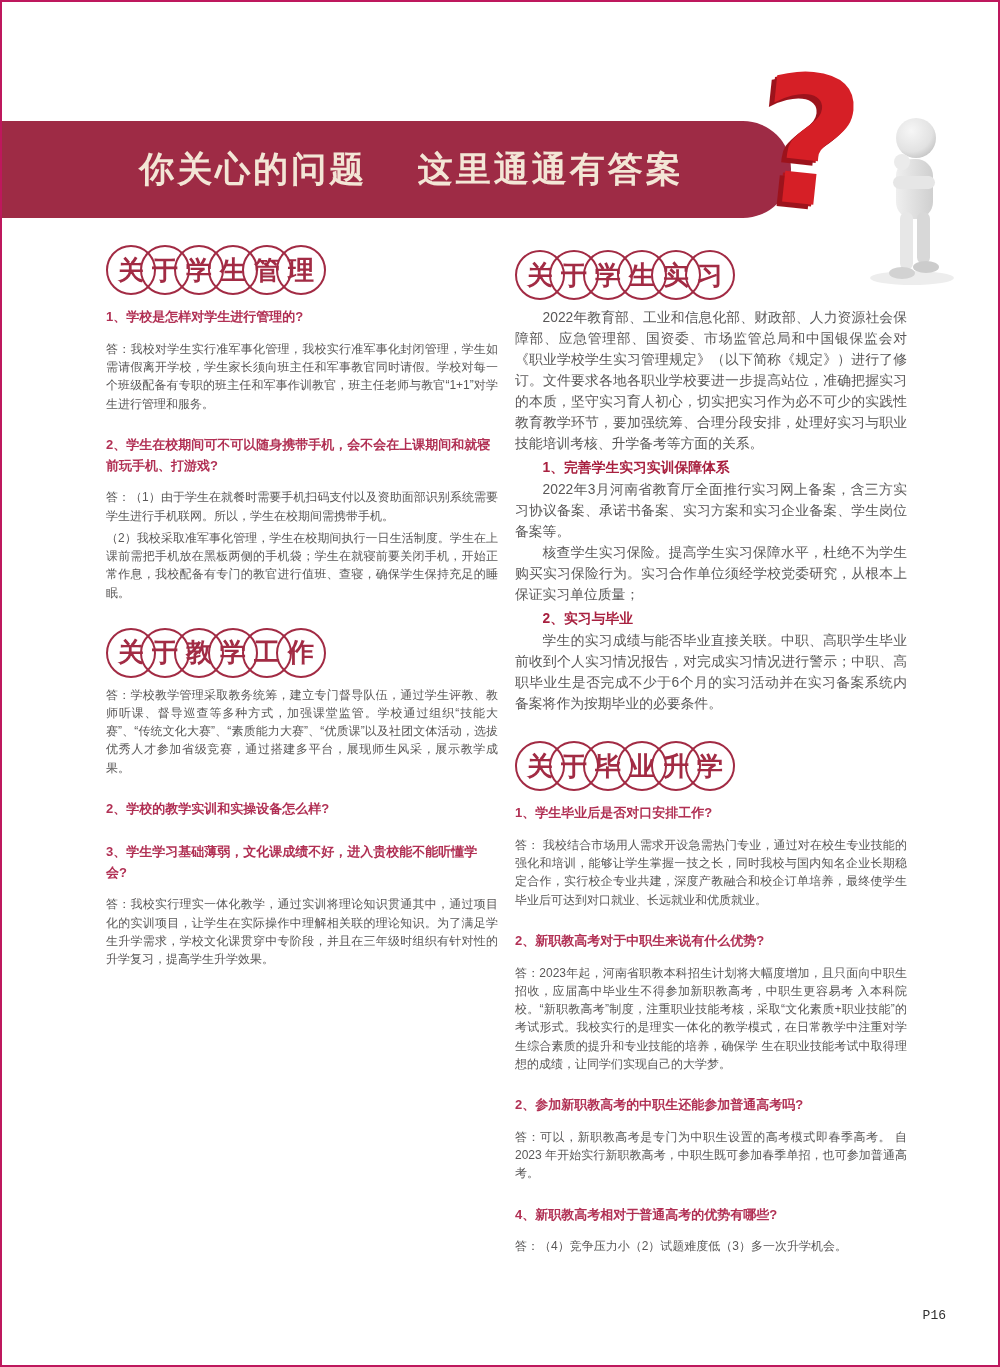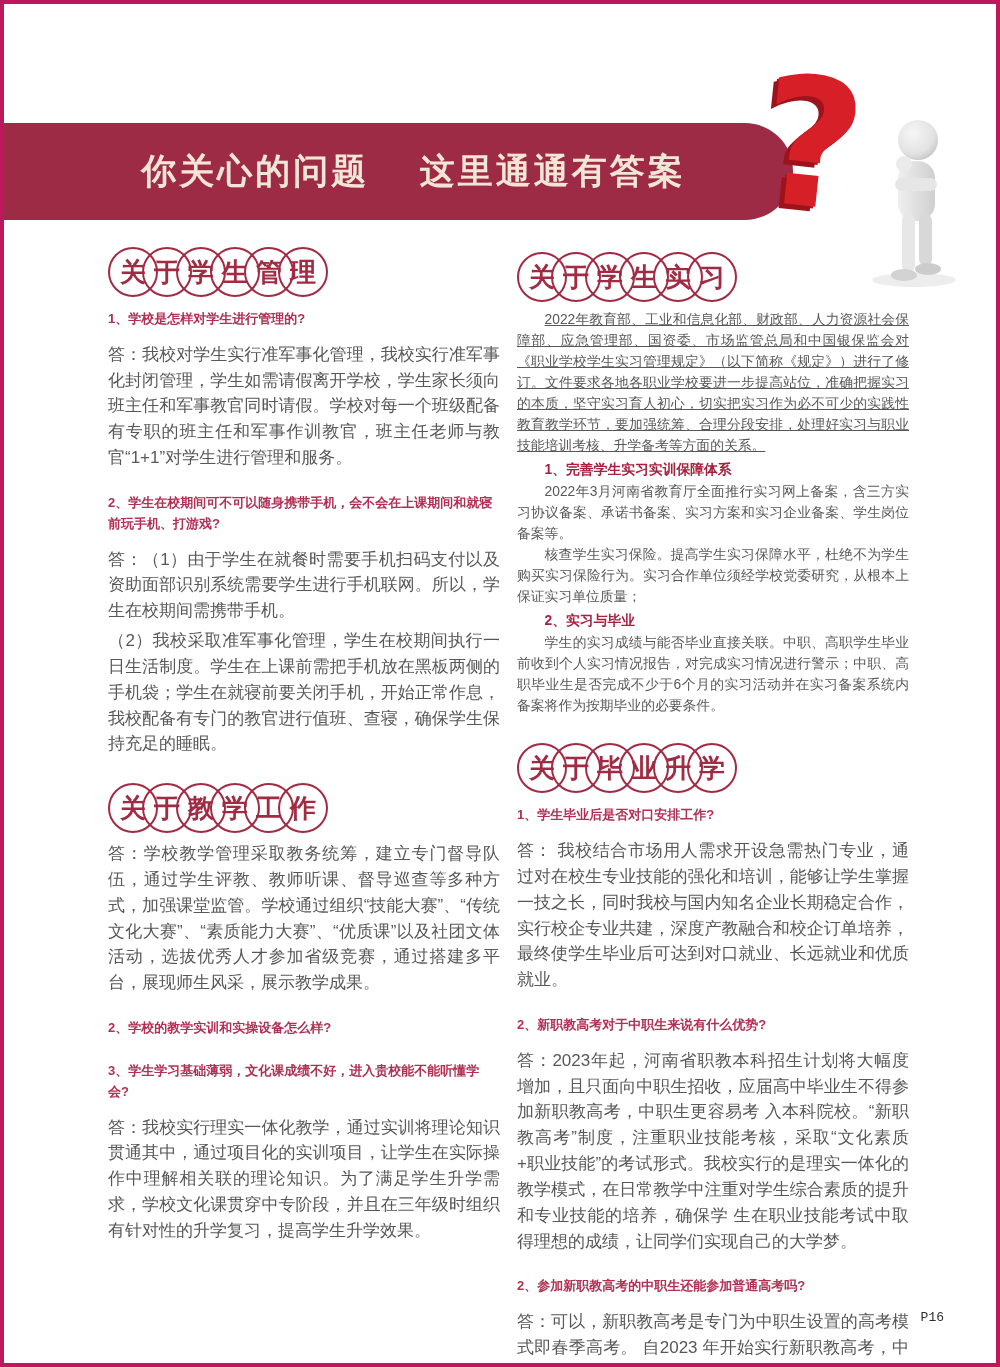--- a/index.html
+++ b/index.html
@@ -1,19 +1,19 @@
 <!DOCTYPE html>
 <html><head>
 <meta charset="utf-8">
 <style>
   html,body { margin:0; padding:0; background:#ffffff; }
   .page {
     position:relative; width:1000px; height:1367px; margin:0 auto;
     background:#ffffff; overflow:hidden;
-    border:4px solid #be185d; box-sizing:border-box;
+    border:2px solid #be185d; box-sizing:border-box;
     font-family:"Liberation Sans","DejaVu Sans",sans-serif;
   }
 
   
   .banner {
     position:absolute; left:0; top:119px; width:789px; height:97px;
     background:#9e2b45; border-radius:0 48px 48px 0;
     display:flex; align-items:center; justify-content:center;
   }
   .banner-title {
@@ -46,28 +46,28 @@
   .col { position:absolute; width:392px; }
   .col-left  { left:104px; top:243px; }
   .col-right { left:513px; top:248px; }
 
   .q {
     color:#b13054; font-weight:700; font-size:13px; line-height:1.6;
     margin:22px 0 12px;
   }
   .q.first { margin-top:12px; }
   .a {
-    color:#595757; font-size:17px; line-height:1.52; margin:0 0 4px;
+    color:#595757; font-size:12px; line-height:1.52; margin:0 0 4px;
     text-align:justify;
   }
   .p {
     color:#595757; font-size:13.8px; line-height:1.52; margin:0;
     text-align:justify; text-indent:2em;
   }
-  .p.intro { margin-top:8px;text-decoration:underline; }
+  .p.intro { margin-top:8px; }
   .sub {
     color:#a8203f; font-weight:700; font-size:13.8px; line-height:1.55;
     margin:2px 0; text-indent:2em;
   }
 
   
   .page-num {
     position:absolute; right:52px; top:1306px;
     color:#2f2f2f; font-size:13px;
     font-family:"Liberation Mono","DejaVu Sans Mono",monospace;

